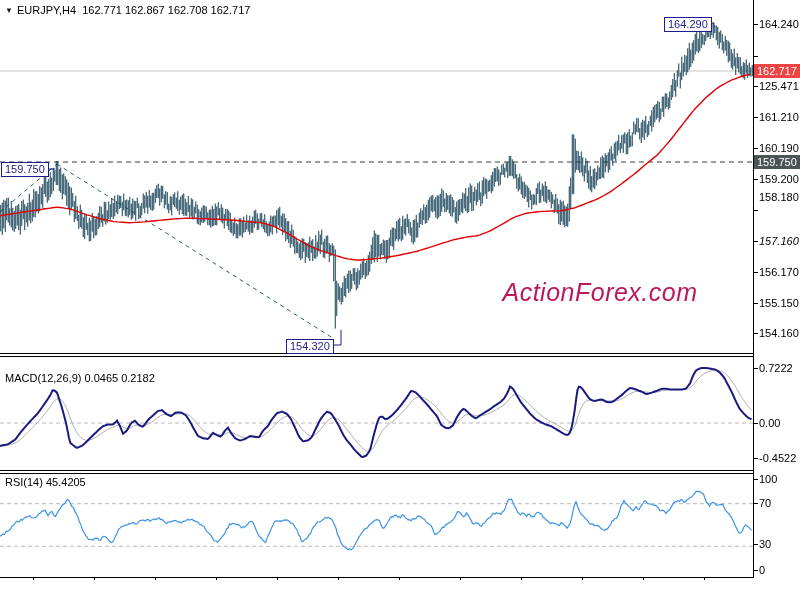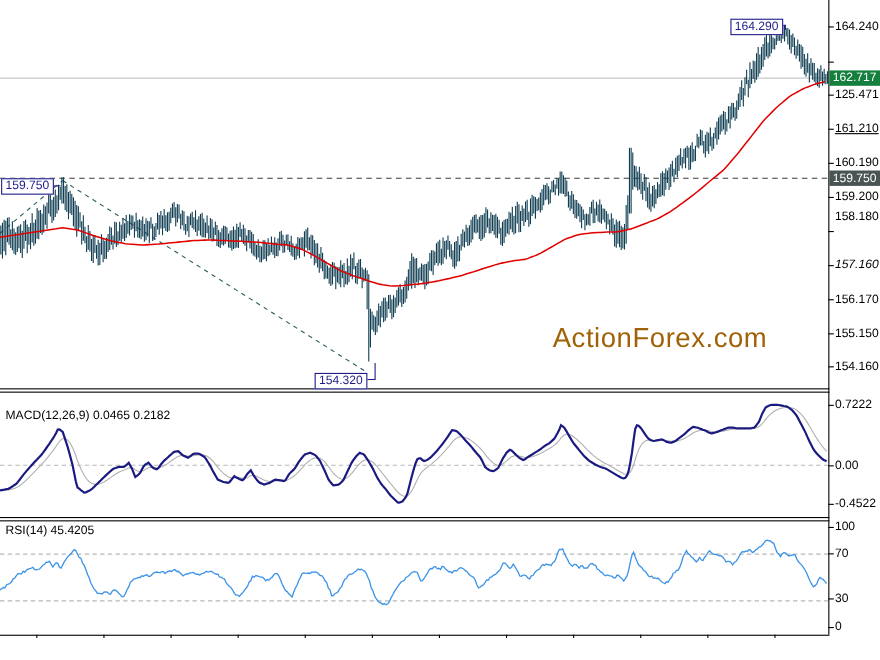--- a/index.html
+++ b/index.html
@@ -14,30 +14,34 @@
   .axis-label{position:absolute;left:759px;font-size:11px;color:#000;transform:translateY(-50%);
               white-space:nowrap;z-index:7;}
   .tickmark{position:absolute;left:753px;width:5px;height:1px;background:#000;z-index:7;}
   .datetick{position:absolute;top:577px;width:1px;height:3px;background:#000;z-index:7;}
   .axis-badge{position:absolute;left:754px;width:46px;height:14px;line-height:14px;
               font-size:11px;color:#fff;padding-left:3px;box-sizing:border-box;
               transform:translateY(-50%);z-index:8;white-space:nowrap;}
   .chart-badge{position:absolute;height:13px;line-height:12px;font-size:11px;
                border:1px solid #1c1c8c;color:#1c1c8c;background:#fff;padding:0 3px;
                z-index:20;white-space:nowrap;}
-  .watermark{position:absolute;left:600px;top:308px;transform:translate(-50%,-50%);
-             font-size:25px;color:#a16207;z-index:2;letter-spacing:0.5px;}
+  .watermark{position:absolute;left:600px;top:292px;transform:translate(-50%,-50%);
+             font-size:25px;color:#be185d;z-index:2;letter-spacing:0.5px;font-style:italic;}
   .date-axis{position:absolute;left:0;top:578px;width:800px;height:22px;z-index:4;}
   .price-axis-col{position:absolute;left:754px;top:0;width:46px;height:577px;z-index:4;}
 </style>
 </head>
 <body>
 
 <div class="screen">
 
+  <div class="title">
+    <span class="tri">▼</span><span>EURJPY,H4</span>&nbsp;
+    <span>162.771 162.867 162.708 162.717</span>
+  </div>
 
   <div class="watermark">ActionForex.com</div>
 
   <svg id="priceSvg" class="canvas" style="top:0;" width="753" height="353">
       <line x1="0" y1="70.98652993829818" x2="753" y2="70.98652993829818" stroke="#c8c8c8" stroke-width="1"></line>
       <line x1="0" y1="162.0051273138091" x2="753" y2="162.0051273138091" stroke="#3a3a3a" stroke-width="1" stroke-dasharray="5,4"></line>
       <line x1="0" y1="212.00860345876418" x2="57" y2="164.15251585991126" stroke="#2b5e5e" stroke-width="1" stroke-dasharray="4,4"></line>
       <line x1="57" y1="164.15251585991126" x2="331" y2="336.86390892500185" stroke="#2b5e5e" stroke-width="1" stroke-dasharray="4,4"></line>
       <path d="M0.75 231.4L0.75 204.9M2.25 235.0L2.25 202.6M3.75 228.3L3.75 199.7M5.25 232.1L5.25 200.6M6.75 220.3L6.75 198.0M8.25 222.6L8.25 197.6M9.75 225.5L9.75 208.3M11.25 227.4L11.25 201.1M12.75 230.6L12.75 207.8M14.25 231.9L14.25 211.1M15.75 229.0L15.75 206.2M17.25 225.6L17.25 205.3M18.75 230.1L18.75 203.9M20.25 234.6L20.25 209.7M21.75 226.1L21.75 201.0M23.25 219.2L23.25 199.5M24.75 230.2L24.75 204.1M26.25 222.4L26.25 206.3M27.75 226.7L27.75 202.8M29.25 220.5L29.25 193.8M30.75 223.3L30.75 202.4M32.25 221.5L32.25 199.5M33.75 217.1L33.75 189.1M35.25 217.5L35.25 191.4M36.75 211.8L36.75 191.0M38.25 213.4L38.25 194.0M39.75 211.4L39.75 186.0M41.25 204.3L41.25 187.5M42.75 207.9L42.75 184.1M44.25 194.1L44.25 176.2M45.75 196.9L45.75 174.2M47.25 202.7L47.25 181.5M48.75 200.4L48.75 179.1M50.25 197.3L50.25 172.3M51.75 194.2L51.75 177.6M53.25 191.1L53.25 167.9M54.75 181.6L54.75 170.1M56.25 185.0L56.25 161.1M57.75 185.0L57.75 161.1M59.25 191.2L59.25 169.2M60.75 192.8L60.75 167.5M62.25 199.4L62.25 174.5M63.75 194.0L63.75 173.3M65.25 195.4L65.25 176.3M66.75 205.7L66.75 179.4M68.25 208.6L68.25 182.4M69.75 215.3L69.75 186.4M71.25 210.3L71.25 187.6M72.75 206.8L72.75 193.0M74.25 222.2L74.25 201.1M75.75 218.9L75.75 195.7M77.25 221.1L77.25 206.1M78.75 229.0L78.75 214.7M80.25 227.0L80.25 204.6M81.75 228.7L81.75 210.0M83.25 237.2L83.25 217.3M84.75 239.1L84.75 213.9M86.25 229.9L86.25 213.8M87.75 235.2L87.75 222.8M89.25 241.4L89.25 217.9M90.75 240.9L90.75 220.6M92.25 231.7L92.25 212.9M93.75 238.3L93.75 216.5M95.25 235.5L95.25 218.8M96.75 235.2L96.75 216.2M98.25 229.1L98.25 212.8M99.75 227.3L99.75 205.9M101.25 222.6L101.25 206.8M102.75 226.9L102.75 214.2M104.25 221.5L104.25 201.7M105.75 224.6L105.75 202.1M107.25 222.7L107.25 210.3M108.75 218.9L108.75 201.5M110.25 219.9L110.25 204.4M111.75 217.1L111.75 198.1M113.25 219.0L113.25 202.9M114.75 216.4L114.75 195.5M116.25 212.6L116.25 201.0M117.75 214.1L117.75 194.7M119.25 209.0L119.25 195.6M120.75 208.0L120.75 195.9M122.25 216.2L122.25 201.7M123.75 210.3L123.75 193.5M125.25 215.8L125.25 200.2M126.75 216.3L126.75 199.4M128.25 217.4L128.25 200.3M129.75 214.9L129.75 196.8M131.25 219.7L131.25 203.7M132.75 218.4L132.75 198.4M134.25 215.1L134.25 200.7M135.75 220.8L135.75 201.1M137.25 208.0L137.25 197.6M138.75 219.1L138.75 203.3M140.25 218.2L140.25 205.7M141.75 215.4L141.75 202.8M143.25 208.6L143.25 193.5M144.75 213.3L144.75 195.4M146.25 207.7L146.25 191.8M147.75 213.9L147.75 195.8M149.25 207.6L149.25 190.0M150.75 210.1L150.75 195.6M152.25 210.9L152.25 192.9M153.75 209.7L153.75 192.6M155.25 202.9L155.25 188.8M156.75 198.1L156.75 185.1M158.25 197.9L158.25 183.6M159.75 205.8L159.75 188.5M161.25 202.3L161.25 185.5M162.75 198.7L162.75 185.9M164.25 208.3L164.25 194.4M165.75 204.8L165.75 191.1M167.25 209.5L167.25 192.1M168.75 213.3L168.75 203.7M170.25 210.3L170.25 196.2M171.75 215.4L171.75 196.8M173.25 204.8L173.25 194.2M174.75 207.2L174.75 192.4M176.25 208.6L176.25 197.5M177.75 210.8L177.75 191.2M179.25 214.6L179.25 199.6M180.75 209.8L180.75 196.5M182.25 214.1L182.25 194.6M183.75 215.7L183.75 193.4M185.25 215.6L185.25 198.7M186.75 216.2L186.75 202.2M188.25 212.1L188.25 195.9M189.75 217.5L189.75 204.9M191.25 216.6L191.25 198.2M192.75 219.5L192.75 199.4M194.25 219.3L194.25 206.9M195.75 213.6L195.75 201.4M197.25 223.7L197.25 204.5M198.75 224.6L198.75 209.2M200.25 225.4L200.25 211.2M201.75 222.5L201.75 207.5M203.25 223.1L203.25 205.2M204.75 221.9L204.75 205.5M206.25 218.3L206.25 206.6M207.75 225.0L207.75 212.3M209.25 225.4L209.25 209.7M210.75 227.7L210.75 209.4M212.25 226.4L212.25 205.8M213.75 225.7L213.75 208.9M215.25 225.0L215.25 203.5M216.75 225.4L216.75 206.4M218.25 215.5L218.25 202.1M219.75 219.7L219.75 208.2M221.25 221.8L221.25 204.4M222.75 223.4L222.75 207.6M224.25 228.5L224.25 214.1M225.75 220.2L225.75 209.0M227.25 226.0L227.25 209.2M228.75 230.2L228.75 210.7M230.25 232.3L230.25 212.7M231.75 233.3L231.75 220.1M233.25 235.9L233.25 222.4M234.75 234.2L234.75 217.6M236.25 238.3L236.25 223.2M237.75 238.4L237.75 224.2M239.25 235.8L239.25 218.4M240.75 235.4L240.75 218.3M242.25 237.6L242.25 220.8M243.75 232.9L243.75 216.6M245.25 232.1L245.25 222.4M246.75 229.4L246.75 214.9M248.25 231.6L248.25 220.5M249.75 234.6L249.75 215.6M251.25 232.7L251.25 220.5M252.75 232.9L252.75 216.5M254.25 227.7L254.25 210.6M255.75 223.9L255.75 209.7M257.25 230.0L257.25 213.4M258.75 229.6L258.75 218.6M260.25 223.0L260.25 213.3M261.75 227.2L261.75 212.9M263.25 229.2L263.25 219.3M264.75 232.3L264.75 214.3M266.25 233.4L266.25 221.2M267.75 236.3L267.75 223.7M269.25 235.8L269.25 221.5M270.75 232.5L270.75 215.5M272.25 234.7L272.25 216.5M273.75 227.0L273.75 215.6M275.25 227.0L275.25 215.6M276.75 233.2L276.75 210.2M278.25 225.3L278.25 208.5M279.75 227.8L279.75 206.8M281.25 227.5L281.25 215.7M282.75 235.1L282.75 213.3M284.25 231.9L284.25 213.8M285.75 241.2L285.75 218.1M287.25 239.3L287.25 221.2M288.75 243.1L288.75 221.2M290.25 247.9L290.25 230.7M291.75 244.1L291.75 224.6M293.25 246.6L293.25 229.8M294.75 253.9L294.75 236.1M296.25 253.2L296.25 237.6M297.75 253.3L297.75 241.3M299.25 257.9L299.25 243.5M300.75 260.1L300.75 241.8M302.25 258.7L302.25 238.2M303.75 251.7L303.75 238.8M305.25 263.0L305.25 242.1M306.75 256.9L306.75 243.0M308.25 258.3L308.25 242.4M309.75 261.1L309.75 236.7M311.25 252.9L311.25 240.6M312.75 261.1L312.75 239.2M314.25 258.5L314.25 246.4M315.75 258.8L315.75 235.1M317.25 256.7L317.25 241.7M318.75 251.5L318.75 231.1M320.25 253.8L320.25 234.5M321.75 244.7L321.75 229.6M323.25 257.4L323.25 241.8M324.75 258.3L324.75 238.9M326.25 253.5L326.25 235.8M327.75 252.8L327.75 235.4M329.25 262.1L329.25 243.1M330.75 256.2L330.75 245.1M332.25 255.4L332.25 243.3M333.75 281.2L333.75 245.6M335.25 328.6L335.25 249.4M336.75 315.9L336.75 280.7M338.25 299.8L338.25 283.2M339.75 301.7L339.75 286.5M341.25 304.6L341.25 287.9M342.75 302.0L342.75 282.3M344.25 296.0L344.25 275.8M345.75 297.4L345.75 278.1M347.25 288.7L347.25 273.8M348.75 293.0L348.75 270.7M350.25 291.5L350.25 270.4M351.75 288.9L351.75 274.0M353.25 280.8L353.25 268.2M354.75 284.6L354.75 268.0M356.25 290.3L356.25 272.0M357.75 288.4L357.75 268.4M359.25 284.6L359.25 270.4M360.75 279.6L360.75 263.6M362.25 277.7L362.25 261.2M363.75 275.0L363.75 258.5M365.25 279.0L365.25 262.9M366.75 276.4L366.75 260.8M368.25 275.1L368.25 255.1M369.75 271.7L369.75 251.7M371.25 264.1L371.25 244.7M372.75 259.5L372.75 237.2M374.25 262.5L374.25 230.3M375.75 257.2L375.75 233.3M377.25 261.9L377.25 235.0M378.75 256.5L378.75 234.6M380.25 259.4L380.25 244.0M381.75 255.1L381.75 243.0M383.25 255.2L383.25 239.5M384.75 258.6L384.75 240.6M386.25 262.9L386.25 240.0M387.75 259.5L387.75 239.8M389.25 258.3L389.25 237.7M390.75 245.8L390.75 229.9M392.25 246.6L392.25 227.6M393.75 249.9L393.75 227.6M395.25 241.1L395.25 228.6M396.75 239.1L396.75 221.1M398.25 241.5L398.25 219.5M399.75 239.3L399.75 218.0M401.25 241.2L401.25 226.1M402.75 239.7L402.75 215.8M404.25 233.8L404.25 219.1M405.75 235.6L405.75 218.4M407.25 227.1L407.25 214.1M408.75 233.3L408.75 219.1M410.25 235.6L410.25 222.0M411.75 242.5L411.75 227.5M413.25 244.4L413.25 220.0M414.75 242.1L414.75 219.2M416.25 237.8L416.25 214.8M417.75 237.5L417.75 222.4M419.25 227.7L419.25 212.5M420.75 224.1L420.75 208.4M422.25 225.0L422.25 210.4M423.75 220.0L423.75 204.3M425.25 223.7L425.25 207.1M426.75 223.0L426.75 204.7M428.25 220.4L428.25 199.8M429.75 217.7L429.75 197.1M431.25 211.3L431.25 195.5M432.75 212.3L432.75 194.8M434.25 211.3L434.25 199.3M435.75 217.3L435.75 197.1M437.25 219.0L437.25 195.4M438.75 217.5L438.75 195.5M440.25 215.9L440.25 193.9M441.75 211.8L441.75 188.5M443.25 206.8L443.25 190.4M444.75 212.2L444.75 198.5M446.25 212.0L446.25 193.0M447.75 209.9L447.75 195.2M449.25 213.4L449.25 195.4M450.75 216.1L450.75 194.4M452.25 216.7L452.25 197.0M453.75 212.5L453.75 199.8M455.25 222.4L455.25 207.0M456.75 223.7L456.75 201.5M458.25 220.9L458.25 199.9M459.75 215.2L459.75 199.0M461.25 212.2L461.25 198.8M462.75 213.3L462.75 192.5M464.25 208.4L464.25 193.5M465.75 211.1L465.75 188.0M467.25 213.2L467.25 196.2M468.75 212.0L468.75 187.2M470.25 203.1L470.25 183.5M471.75 211.1L471.75 185.7M473.25 210.9L473.25 191.9M474.75 201.0L474.75 186.8M476.25 205.4L476.25 189.6M477.75 201.9L477.75 183.2M479.25 199.9L479.25 181.7M480.75 206.2L480.75 192.4M482.25 203.8L482.25 180.5M483.75 196.3L483.75 177.1M485.25 194.1L485.25 178.5M486.75 198.9L486.75 179.1M488.25 191.9L488.25 180.8M489.75 191.1L489.75 179.6M491.25 193.1L491.25 175.1M492.75 191.2L492.75 171.9M494.25 186.6L494.25 168.0M495.75 182.0L495.75 168.2M497.25 181.4L497.25 166.5M498.75 186.0L498.75 169.4M500.25 184.8L500.25 172.3M501.75 174.9L501.75 164.7M503.25 174.8L503.25 163.7M504.75 177.4L504.75 167.7M506.25 171.5L506.25 162.3M507.75 177.9L507.75 162.2M509.25 175.8L509.25 155.9M510.75 175.8L510.75 155.9M512.25 176.4L512.25 159.3M513.75 178.8L513.75 161.6M515.25 178.3L515.25 164.1M516.75 188.7L516.75 174.1M518.25 191.5L518.25 177.6M519.75 189.7L519.75 173.7M521.25 194.5L521.25 176.5M522.75 198.1L522.75 181.7M524.25 198.8L524.25 181.9M525.75 196.7L525.75 184.6M527.25 202.0L527.25 185.7M528.75 207.5L528.75 187.8M530.25 200.1L530.25 190.5M531.75 209.4L531.75 194.8M533.25 205.0L533.25 194.1M534.75 204.4L534.75 194.8M536.25 205.2L536.25 188.1M537.75 194.1L537.75 183.4M539.25 202.9L539.25 181.6M540.75 202.7L540.75 189.5M542.25 195.9L542.25 183.5M543.75 201.4L543.75 185.8M545.25 202.2L545.25 181.4M546.75 203.4L546.75 186.0M548.25 199.8L548.25 189.5M549.75 202.1L549.75 189.7M551.25 208.4L551.25 191.9M552.75 204.0L552.75 194.4M554.25 213.0L554.25 199.5M555.75 210.0L555.75 193.8M557.25 213.5L557.25 198.5M558.75 224.1L558.75 204.2M560.25 225.2L560.25 199.6M561.75 221.7L561.75 201.6M563.25 224.8L563.25 200.7M564.75 227.3L564.75 205.3M566.25 226.0L566.25 206.7M567.75 226.9L567.75 203.7M569.25 221.7L569.25 186.3M570.75 208.5L570.75 177.6M572.25 194.2L572.25 134.4M573.75 194.2L573.75 134.4M575.25 172.6L575.25 138.7M576.75 169.8L576.75 150.5M578.25 170.4L578.25 151.1M579.75 173.2L579.75 156.0M581.25 172.3L581.25 151.5M582.75 176.3L582.75 157.4M584.25 181.5L584.25 165.3M585.75 173.3L585.75 158.2M587.25 182.9L587.25 160.8M588.75 188.7L588.75 170.3M590.25 190.5L590.25 165.9M591.75 192.4L591.75 176.1M593.25 187.7L593.25 169.2M594.75 189.3L594.75 168.2M596.25 185.5L596.25 172.0M597.75 180.3L597.75 165.5M599.25 179.0L599.25 167.4M600.75 178.9L600.75 157.4M602.25 177.5L602.25 155.6M603.75 178.3L603.75 157.3M605.25 172.4L605.25 153.2M606.75 166.4L606.75 155.0M608.25 172.7L608.25 152.3M609.75 170.0L609.75 149.0M611.25 160.5L611.25 146.1M612.75 165.7L612.75 153.5M614.25 158.9L614.25 143.4M615.75 161.2L615.75 141.7M617.25 155.5L617.25 140.7M618.75 150.4L618.75 134.8M620.25 153.2L620.25 142.8M621.75 148.7L621.75 135.2M623.25 152.9L623.25 134.4M624.75 143.5L624.75 132.4M626.25 154.6L626.25 134.2M627.75 154.0L627.75 132.2M629.25 147.6L629.25 129.3M630.75 146.9L630.75 135.5M632.25 146.4L632.25 132.4M633.75 133.8L633.75 121.6M635.25 134.8L635.25 124.3M636.75 132.2L636.75 117.8M638.25 132.3L638.25 118.3M639.75 139.5L639.75 128.1M641.25 143.1L641.25 122.4M642.75 137.4L642.75 119.7M644.25 140.0L644.25 120.7M645.75 132.9L645.75 116.0M647.25 137.1L647.25 124.3M648.75 135.3L648.75 121.0M650.25 126.0L650.25 115.8M651.75 131.6L651.75 110.4M653.25 126.9L653.25 106.8M654.75 122.3L654.75 104.9M656.25 119.6L656.25 103.9M657.75 117.8L657.75 101.0M659.25 122.4L659.25 101.9M660.75 119.5L660.75 108.4M662.25 112.0L662.25 96.6M663.75 116.9L663.75 96.6M665.25 108.7L665.25 93.4M666.75 106.9L666.75 93.6M668.25 109.7L668.25 97.5M669.75 107.9L669.75 91.4M671.25 100.1L671.25 85.0M672.75 97.3L672.75 79.0M674.25 90.9L674.25 73.0M675.75 96.8L675.75 80.1M677.25 86.8L677.25 70.3M678.75 76.7L678.75 63.4M680.25 88.5L680.25 72.4M681.75 80.2L681.75 56.6M683.25 76.4L683.25 62.8M684.75 71.8L684.75 54.9M686.25 75.2L686.25 55.6M687.75 72.4L687.75 48.3M689.25 69.7L689.25 42.8M690.75 66.9L690.75 49.6M692.25 63.4L692.25 42.7M693.75 60.6L693.75 40.1M695.25 54.5L695.25 33.8M696.75 51.4L696.75 31.9M698.25 53.1L698.25 38.6M699.75 51.3L699.75 31.9M701.25 48.3L701.25 29.0M702.75 44.7L702.75 33.9M704.25 45.0L704.25 35.1M705.75 40.9L705.75 29.1M707.25 37.3L707.25 24.8M708.75 37.1L708.75 27.0M710.25 39.1L710.25 28.1M711.75 35.2L711.75 23.2M713.25 37.8L713.25 22.7M714.75 33.2L714.75 25.6M716.25 40.4L716.25 25.5M717.75 45.1L717.75 26.8M719.25 48.6L719.25 31.8M720.75 42.7L720.75 30.4M722.25 50.3L722.25 34.0M723.75 53.4L723.75 41.5M725.25 50.6L725.25 35.9M726.75 55.8L726.75 40.0M728.25 62.5L728.25 40.7M729.75 60.9L729.75 42.5M731.25 67.8L731.25 49.2M732.75 69.7L732.75 53.4M734.25 66.1L734.25 48.5M735.75 75.0L735.75 57.4M737.25 68.6L737.25 53.0M738.75 72.5L738.75 57.0M740.25 74.4L740.25 57.2M741.75 76.5L741.75 66.2M743.25 78.3L743.25 62.1M744.75 79.8L744.75 63.0M746.25 73.7L746.25 59.3M747.75 77.9L747.75 65.1M749.25 75.8L749.25 62.6M750.75 76.6L750.75 67.3M752.25 76.1L752.25 64.8" stroke="#0f3d52" stroke-width="1" fill="none"></path>
       <path d="M0 215.7L3 215.2L6 214.8L9 214.3L12 213.8L15 213.4L18 212.9L21 212.5L24 212.0L27 211.5L30 211.1L33 210.6L36 210.2L39 209.7L42 209.3L45 208.8L48 208.4L51 208.0L54 207.5L57 207.1L60 207.5L63 207.9L66 208.4L69 208.8L72 209.6L75 210.7L78 211.7L81 212.8L84 213.8L87 214.8L90 215.7L93 216.6L96 217.5L99 218.5L102 219.2L105 219.8L108 220.4L111 221.0L114 221.6L117 221.9L120 222.1L123 222.3L126 222.5L129 222.7L132 222.6L135 222.4L138 222.3L141 222.1L144 221.9L147 221.6L150 221.3L153 221.0L156 220.7L159 220.4L162 220.1L165 219.8L168 219.5L171 219.2L174 218.9L177 218.7L180 218.6L183 218.4L186 218.3L189 218.2L192 218.2L195 218.3L198 218.5L201 218.6L204 218.7L207 218.8L210 219.0L213 219.1L216 219.2L219 219.3L222 219.5L225 219.7L228 219.9L231 220.0L234 220.2L237 220.5L240 220.8L243 221.1L246 221.4L249 221.7L252 222.0L255 222.2L258 222.4L261 222.7L264 223.4L267 224.3L270 225.2L273 226.1L276 227.4L279 229.0L282 230.5L285 232.1L288 233.7L291 235.5L294 237.3L297 239.0L300 240.7L303 242.4L306 244.1L309 245.8L312 247.1L315 248.3L318 249.4L321 250.6L324 251.6L327 252.6L330 253.6L333 254.6L336 255.6L339 256.5L342 257.4L345 258.3L348 258.9L351 259.3L354 259.7L357 260.0L360 260.0L363 259.8L366 259.6L369 259.3L372 259.0L375 258.7L378 258.4L381 258.1L384 257.7L387 257.3L390 256.8L393 256.3L396 255.8L399 255.2L402 254.5L405 253.9L408 253.3L411 252.6L414 251.9L417 251.2L420 250.4L423 249.4L426 248.5L429 247.6L432 246.6L435 245.6L438 244.6L441 243.6L444 242.7L447 241.8L450 240.8L453 239.9L456 239.2L459 238.6L462 238.0L465 237.4L468 236.9L471 236.5L474 236.1L477 235.8L480 234.9L483 233.7L486 232.6L489 231.4L492 229.9L495 228.2L498 226.5L501 224.8L504 223.1L507 221.3L510 219.6L513 217.8L516 216.6L519 215.6L522 214.6L525 213.6L528 213.0L531 212.6L534 212.2L537 211.8L540 211.6L543 211.4L546 211.3L549 211.1L552 211.0L555 211.0L558 210.9L561 210.8L564 210.3L567 209.6L570 208.9L573 208.3L576 207.3L579 206.1L582 205.0L585 203.8L588 202.7L591 201.5L594 200.4L597 199.2L600 197.7L603 196.0L606 194.3L609 192.6L612 190.6L615 188.5L618 186.3L621 184.2L624 181.9L627 179.6L630 177.3L633 175.0L636 172.6L639 170.1L642 167.5L645 165.0L648 162.5L651 160.1L654 157.6L657 155.2L660 152.0L663 148.6L666 145.1L669 141.7L672 138.0L675 134.1L678 130.3L681 126.5L684 122.6L687 118.8L690 115.0L693 111.1L696 107.8L699 104.7L702 101.7L705 98.6L708 95.9L711 93.4L714 90.8L717 88.3L720 86.3L723 84.6L726 83.0L729 81.3L732 79.9L735 78.8L738 77.6L741 76.5L744 75.7L747 75.0L750 74.4" stroke="#e00000" stroke-width="1.4" fill="none"></path>
@@ -80,21 +84,21 @@
       <div class="chart-badge" style="left: 286px; top: 339px;">154.320</div>
       <div class="chart-badge" style="left: 1px; top: 162px;">159.750</div>
     </div>
 
 <div class="axis-label" style="top: 24px;">164.240</div>
     <div class="tickmark" style="top: 24px;"></div>
     <div class="axis-label" style="top: 72px; font-weight: bold;">163.220</div>
     <div class="tickmark" style="top: 56px;"></div>
     <div class="axis-label" style="top: 86px;">125.471</div>
     <div class="tickmark" style="top: 86px;"></div>
-    <div class="axis-label" style="top: 117px; text-decoration: underline;">161.210</div>
+    <div class="axis-label" style="top: 117px;">161.210</div>
     <div class="tickmark" style="top: 117px;"></div>
     <div class="axis-label" style="top: 148px;">160.190</div>
     <div class="tickmark" style="top: 148px;"></div>
     <div class="axis-label" style="top: 179px;">159.200</div>
     <div class="tickmark" style="top: 179px;"></div>
     <div class="axis-label" style="top: 197px;">158.180</div>
     <div class="tickmark" style="top: 210px;"></div>
     <div class="axis-label" style="top: 241px; font-style: italic;">157.160</div>
     <div class="tickmark" style="top: 241px;"></div>
     <div class="axis-label" style="top: 272px;">156.170</div>
@@ -110,21 +114,21 @@
     <div class="axis-label" style="top: 458px;">-0.4522</div>
     <div class="tickmark" style="top: 458px;"></div>
     <div class="axis-label" style="top: 479px;">100</div>
     <div class="tickmark" style="top: 479px;"></div>
     <div class="axis-label" style="top: 503px;">70</div>
     <div class="tickmark" style="top: 503px;"></div>
     <div class="axis-label" style="top: 544px;">30</div>
     <div class="tickmark" style="top: 544px;"></div>
     <div class="axis-label" style="top: 570px;">0</div>
     <div class="tickmark" style="top: 570px;"></div>
-    <div class="axis-badge" style="top: 71px; background: #15803d;">162.717</div>
+    <div class="axis-badge" style="top: 71px; background: #ef4444;">162.717</div>
     <div class="axis-badge" style="top: 162px; background: rgb(74, 84, 84);">159.750</div>
     <div class="datetick" style="left: 33px;"></div>
     <div class="datetick" style="left: 94px;"></div>
     <div class="datetick" style="left: 155px;"></div>
     <div class="datetick" style="left: 216px;"></div>
     <div class="datetick" style="left: 277px;"></div>
     <div class="datetick" style="left: 338px;"></div>
     <div class="datetick" style="left: 399px;"></div>
     <div class="datetick" style="left: 460px;"></div>
     <div class="datetick" style="left: 521px;"></div>

